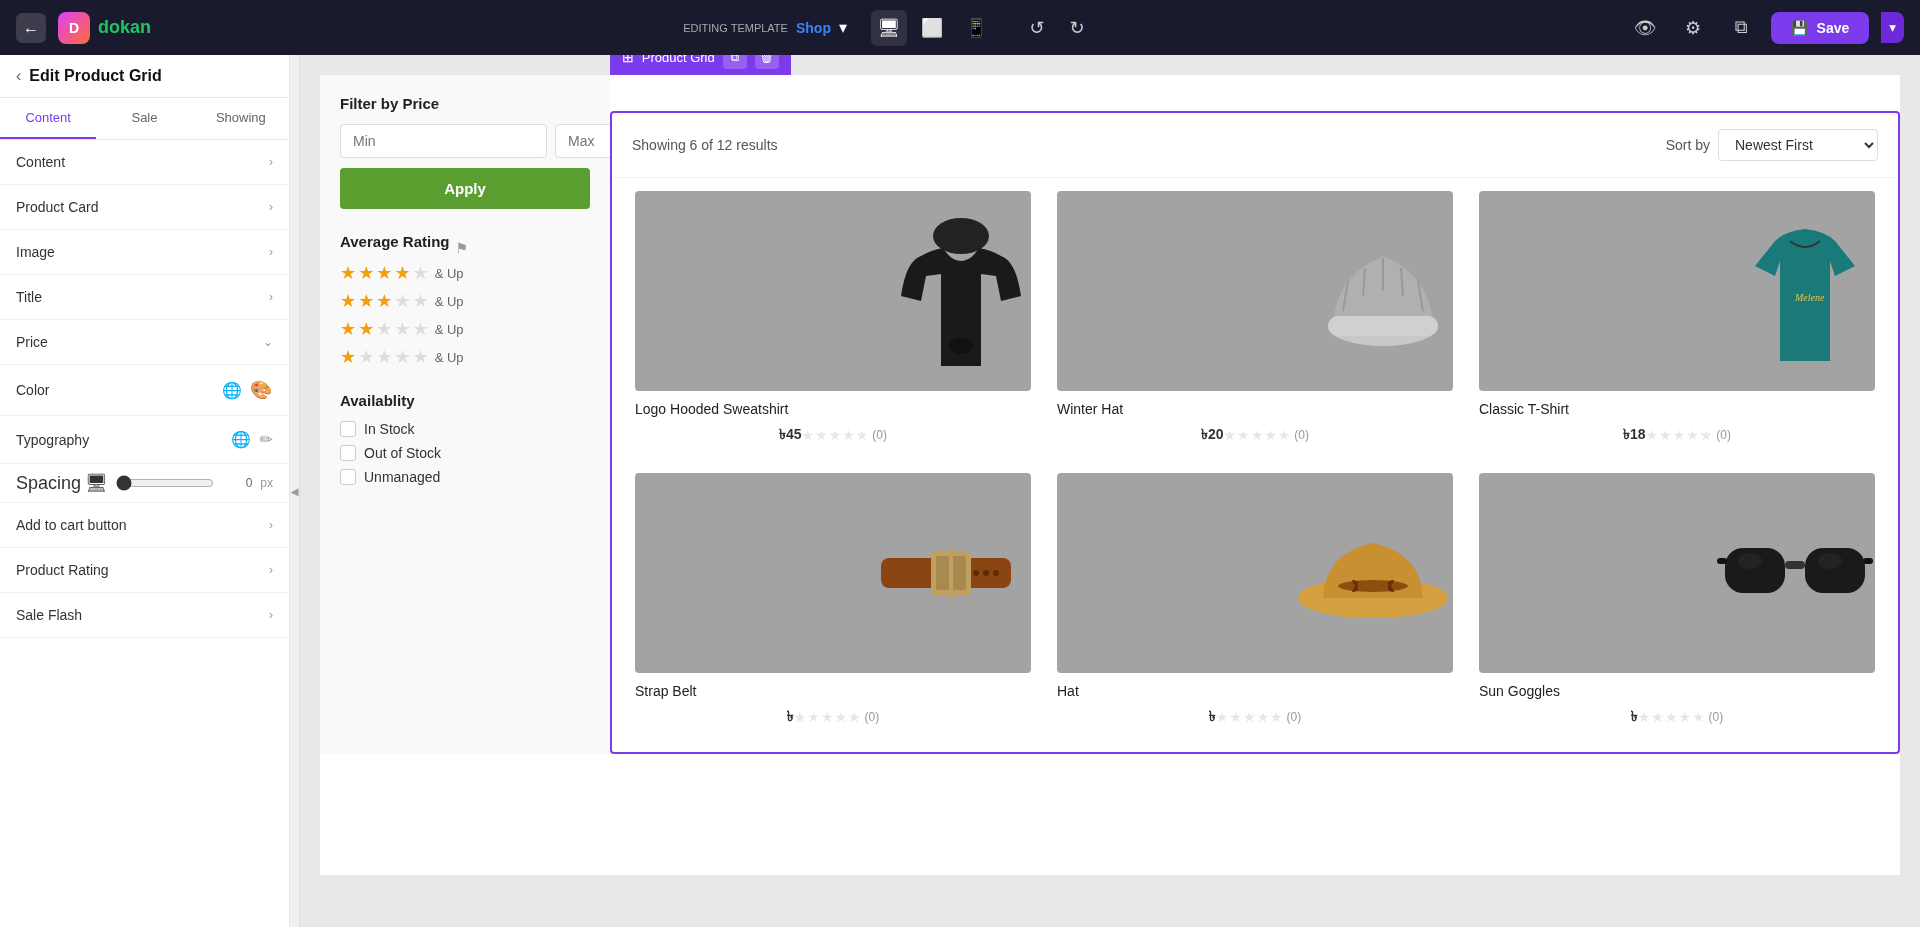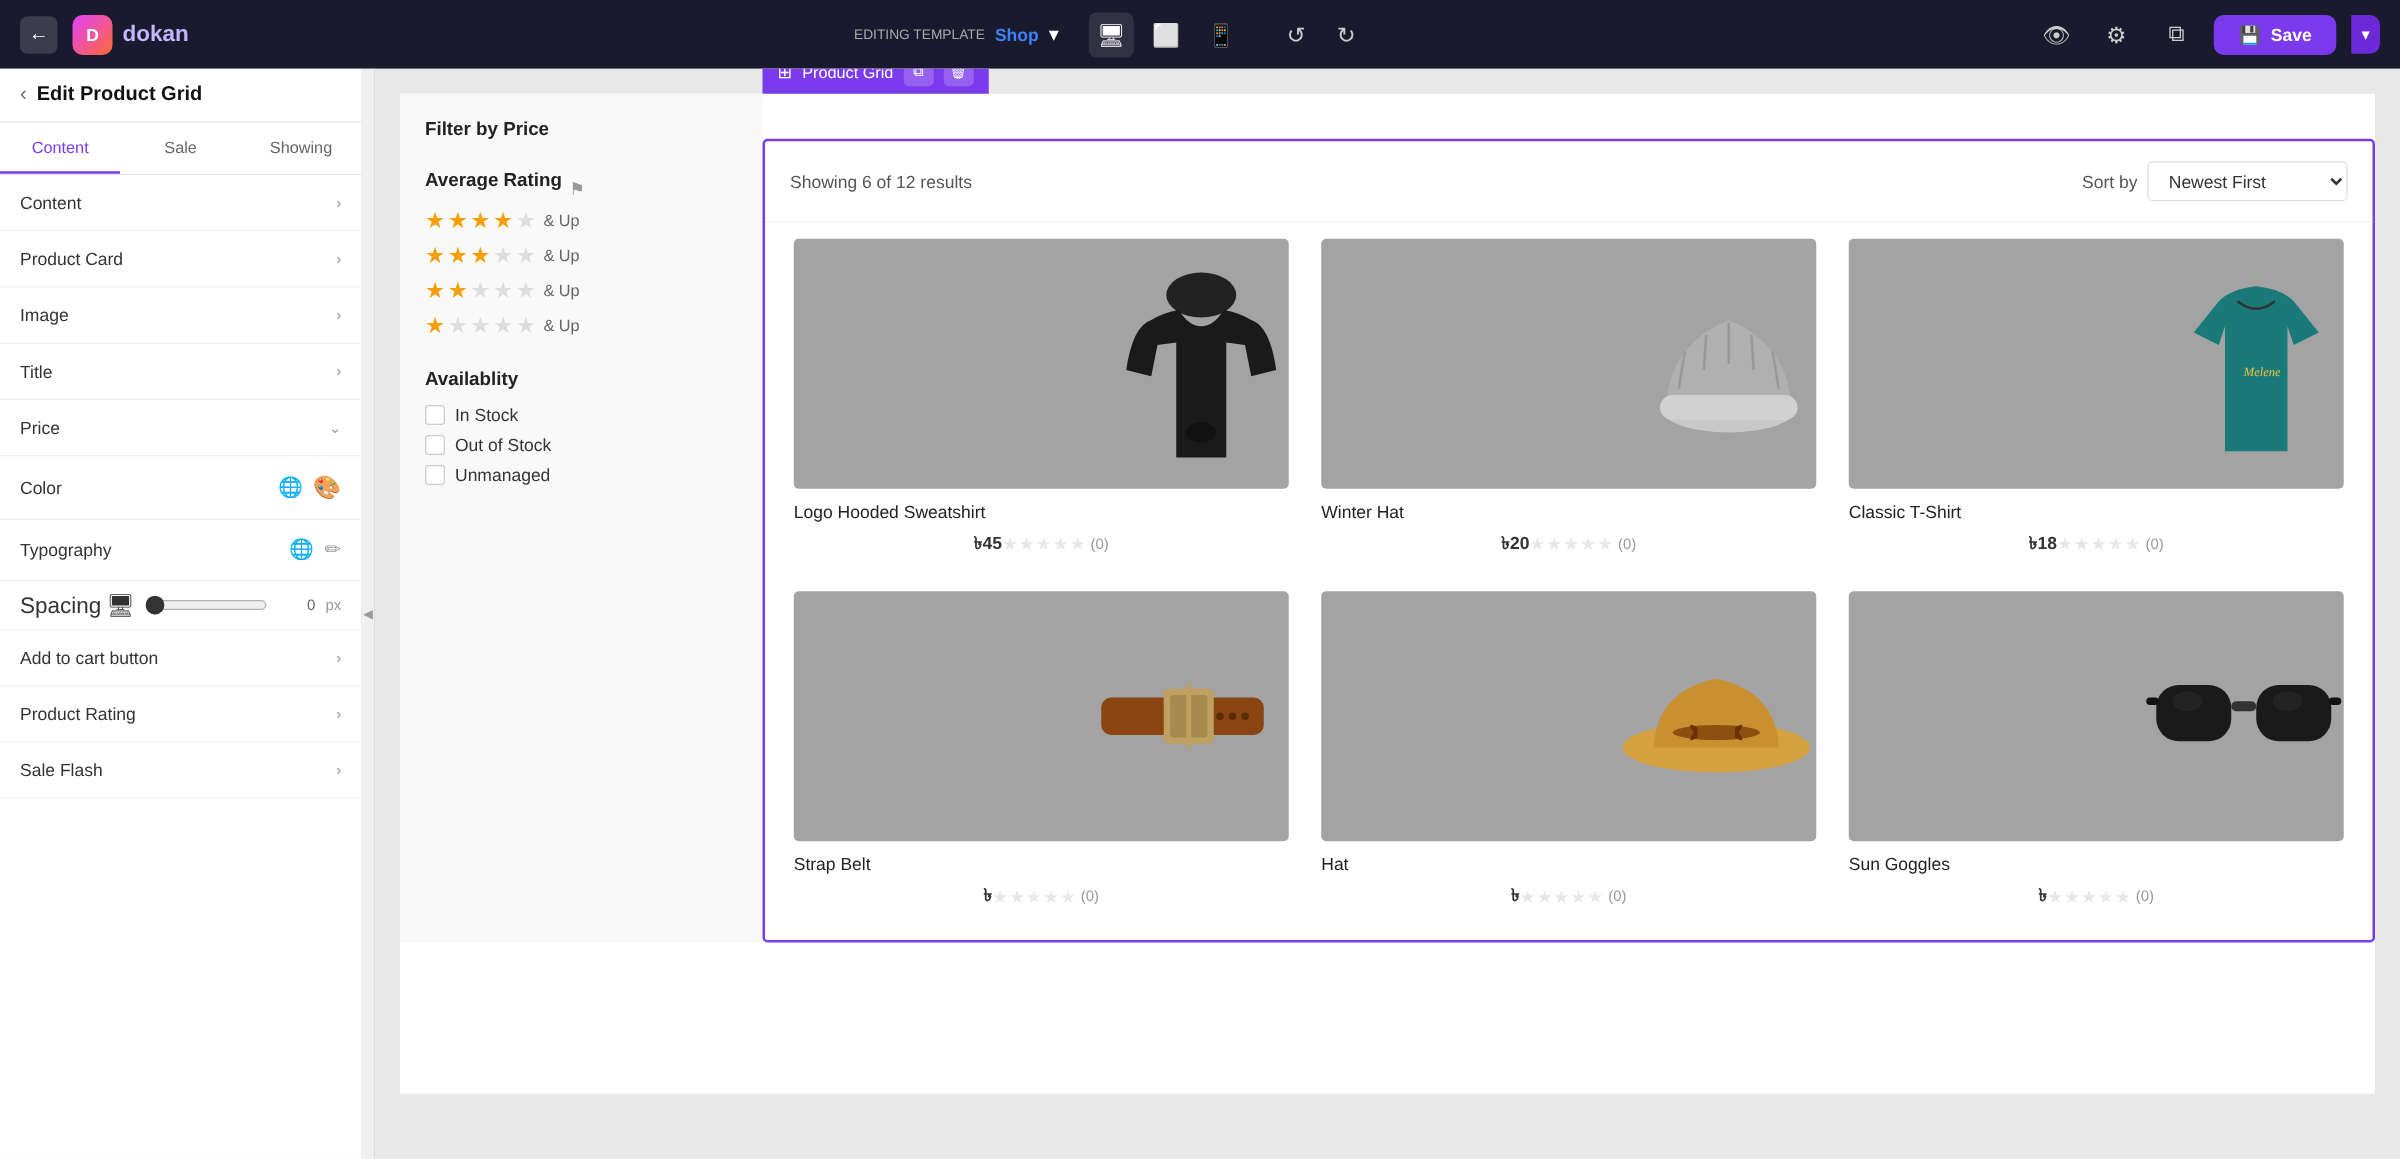--- a/index.html
+++ b/index.html
@@ -15,21 +15,21 @@
       background: rgba(255,255,255,0.15); border: none; color: #fff;
       width: 30px; height: 30px; border-radius: 6px; cursor: pointer;
       display: flex; align-items: center; justify-content: center; font-size: 16px;
     }
     .logo { display: flex; align-items: center; gap: 8px; }
     .logo-icon {
       width: 32px; height: 32px; background: linear-gradient(135deg, #e040fb, #ff6b35);
       border-radius: 8px; display: flex; align-items: center; justify-content: center;
       font-weight: bold; font-size: 14px; color: #fff;
     }
-    .logo-text { font-size: 18px; font-weight: 600; color: #c4b5fd; }
+    .logo-text { font-size: 18px; font-weight: 600; color: #22c55e; }
     .topbar-center { display: flex; align-items: center; gap: 24px; }
     .editing-template { text-align: center; cursor: pointer; display: flex; align-items: center; gap: 8px; }
     .editing-template-label { font-size: 11px; color: #aaa; display: block; }
     .editing-template-name { font-size: 14px; font-weight: 600; color: #3b82f6; }
     .device-icons { display: flex; gap: 8px; }
     .device-btn {
       background: none; border: none; color: #ccc; cursor: pointer;
       width: 36px; height: 36px; display: flex; align-items: center; justify-content: center;
       border-radius: 6px; font-size: 18px;
     }
@@ -275,20 +275,25 @@
   </div>
 
   <div class="canvas">
     <div class="canvas-inner">
       <div class="page-layout">
 
         <div class="filter-sidebar">
 
           <div class="filter-section">
             <div class="filter-title">Filter by Price</div>
+            <div class="price-inputs">
+              <input class="price-input" type="text" placeholder="Min" style="">
+              <input class="price-input" type="text" placeholder="Max" style="">
+            </div>
+            <button class="apply-btn">Apply</button>
           </div>
 
           <div class="filter-section">
             <div class="avg-rating-header">
               <div class="filter-title">Average Rating</div>
               <span class="filter-icon">⚑</span>
             </div>
 
             <div class="rating-row">
               <div class="stars">

